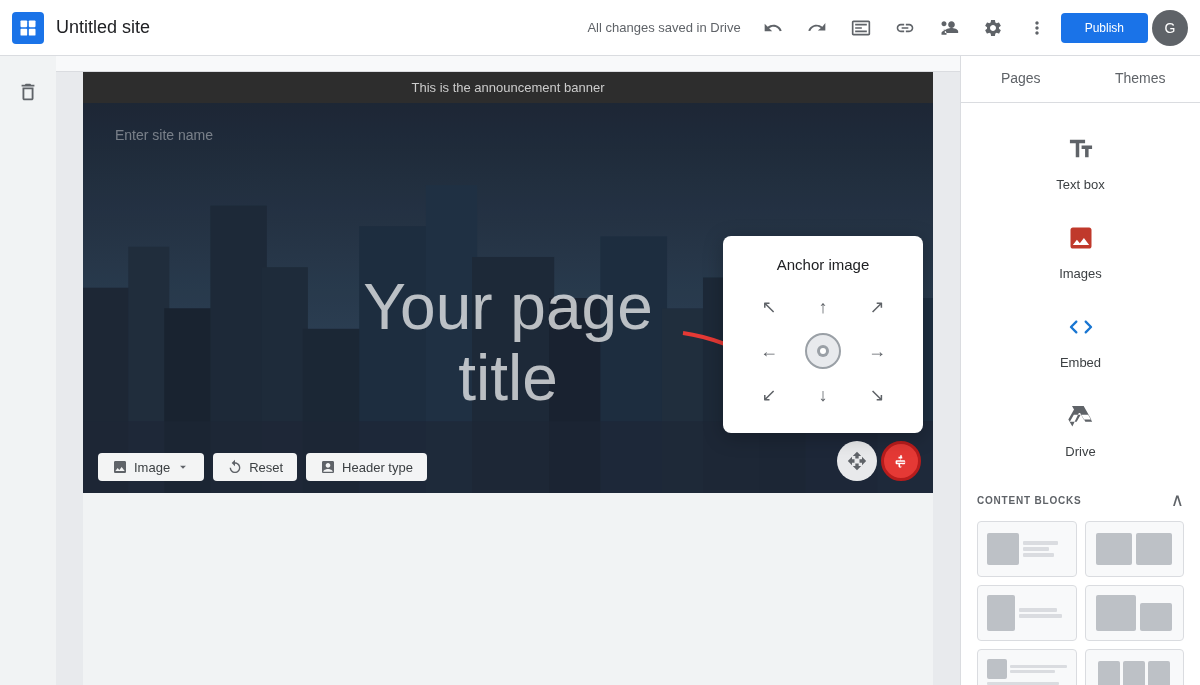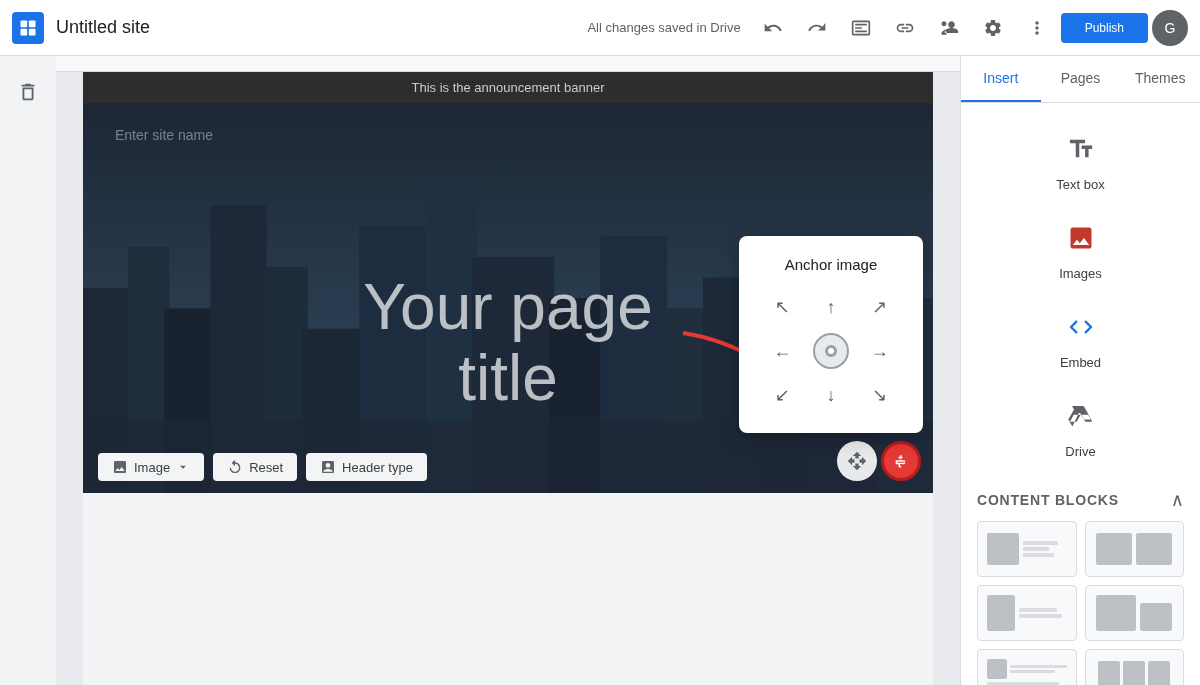--- a/index.html
+++ b/index.html
@@ -217,21 +217,21 @@
     
     .anchor-popup {
       position: absolute;
       bottom: 60px;
       right: 10px;
       background: white;
       border-radius: 8px;
       box-shadow: 0 4px 20px rgba(0,0,0,0.25);
       padding: 20px 23px;
       z-index: 20;
-      width: 184px;
+      width: 200px;
     }
     .anchor-popup-title {
       text-align: center;
       font-size: 15px;
       color: #202124;
       margin-bottom: 16px;
     }
     .anchor-grid {
       display: grid;
       grid-template-columns: repeat(3, 1fr);
@@ -321,21 +321,21 @@
     }
 
     
     .section-header {
       display: flex;
       align-items: center;
       justify-content: space-between;
       margin-bottom: 12px;
     }
     .section-title {
-      font-size: 14px;
+      font-size: 10px;
       font-weight: 600;
       color: #5f6368;
       letter-spacing: 0.8px;
       text-transform: uppercase;
     }
     .section-toggle {
       background: none;
       border: none;
       cursor: pointer;
       color: #5f6368;
@@ -604,23 +604,20 @@
         </div>
       </div>
 
       <div class="below-header"></div>
     </div>
   </div>
 
   <div class="right-panel">
 
     <div class="panel-tabs">
-      <div class="panel-tab active">
-        <span>Insert</span>
-      </div>
       <div class="panel-tab">
         <span>Pages</span>
       </div>
       <div class="panel-tab">
         <span>Themes</span>
       </div>
     </div>
 
     <div class="panel-content">
 

